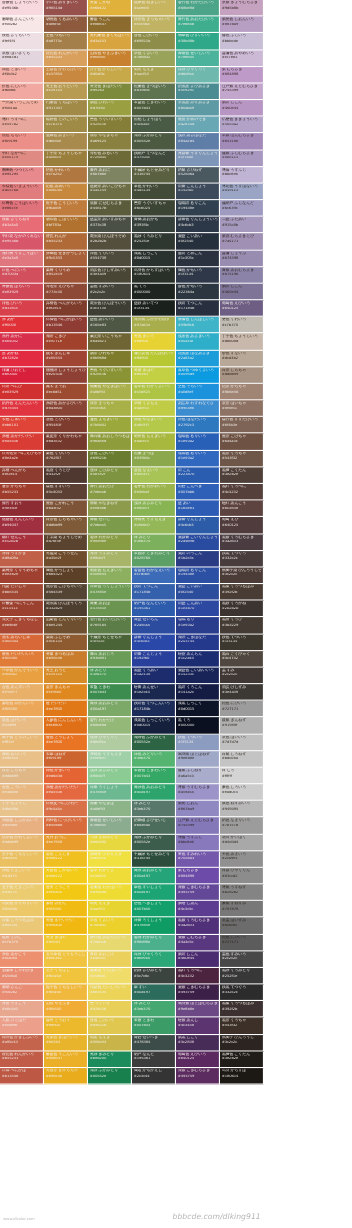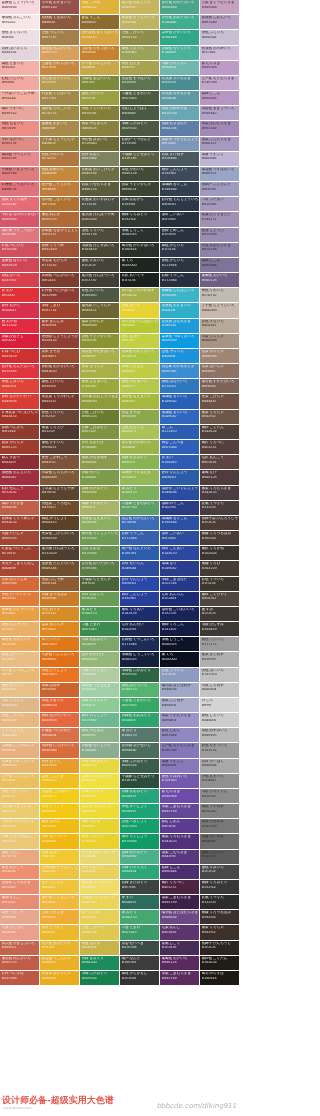--- a/index.html
+++ b/index.html
@@ -1619,16 +1619,15 @@
       <span class="sw-name">深紫 こきむらさき</span>
       <span class="sw-hex">#493759</span>
     </div>
     <div class="swatch dark" style="background: rgb(28, 24, 20);">
       <span class="sw-name">烏羽 からすば</span>
       <span class="sw-hex">#180614</span>
     </div>
   </div>
 
 <div id="footer-bar">
-  <div id="footer-title">设计师必备-超级实用大色谱</div>
   <div id="footer-sub">www.dlcolor.com</div>
   <div id="footer-weibo">bbbcde.com/dlking911</div>
 </div>
 
 </body></html>

